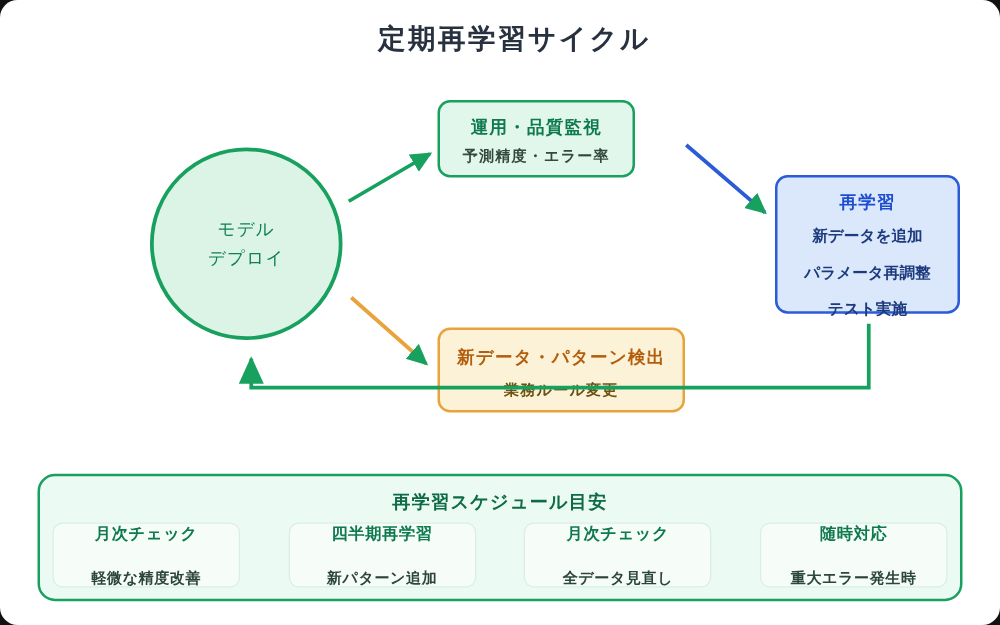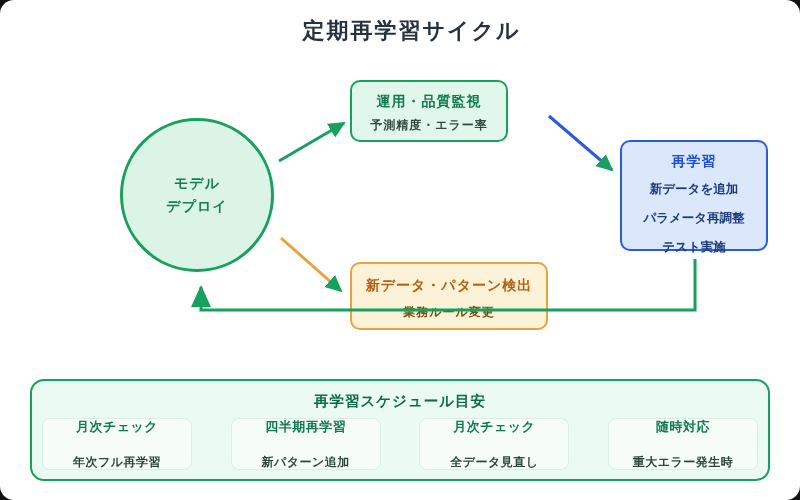--- a/index.html
+++ b/index.html
@@ -36,21 +36,21 @@
     width: 154px;
     height: 154px;
     border: 3px solid #17A05E;
     border-radius: 50%;
     background: #DCF4E6;
     display: flex;
     flex-direction: column;
     align-items: center;
     justify-content: center;
     color: #12814F;
-    font-weight: 700;
+    font-weight: 400;
     font-size: 14px;
     line-height: 23px;
     letter-spacing: 1px;
     box-sizing: border-box;
     text-align: center;
   }
   .box {
     position: absolute;
     border-radius: 10px;
     box-sizing: border-box;
@@ -167,21 +167,21 @@
     <line x1="549" y1="116" x2="612" y2="170" stroke="#2B5BD7" stroke-width="3" marker-end="url(#ah)"></line>
     <line x1="281" y1="238" x2="341" y2="291" stroke="#E8A33D" stroke-width="3" marker-end="url(#ah)"></line>
     <polyline points="695,259 695,310 201,310 201,287" fill="none" stroke="#17A05E" stroke-width="3" marker-end="url(#ah-big)"></polyline>
   </svg>
 
   <div class="panel">
     <div class="panel-title">再学習スケジュール目安</div>
     <div class="cards">
       <div class="card">
         <div class="card-title">月次チェック</div>
-        <div class="card-sub">年次フル再学習</div>
+        <div class="card-sub">軽微な精度改善</div>
       </div>
       <div class="card">
         <div class="card-title">四半期再学習</div>
         <div class="card-sub">新パターン追加</div>
       </div>
       <div class="card">
         <div class="card-title">月次チェック</div>
         <div class="card-sub">全データ見直し</div>
       </div>
       <div class="card">

